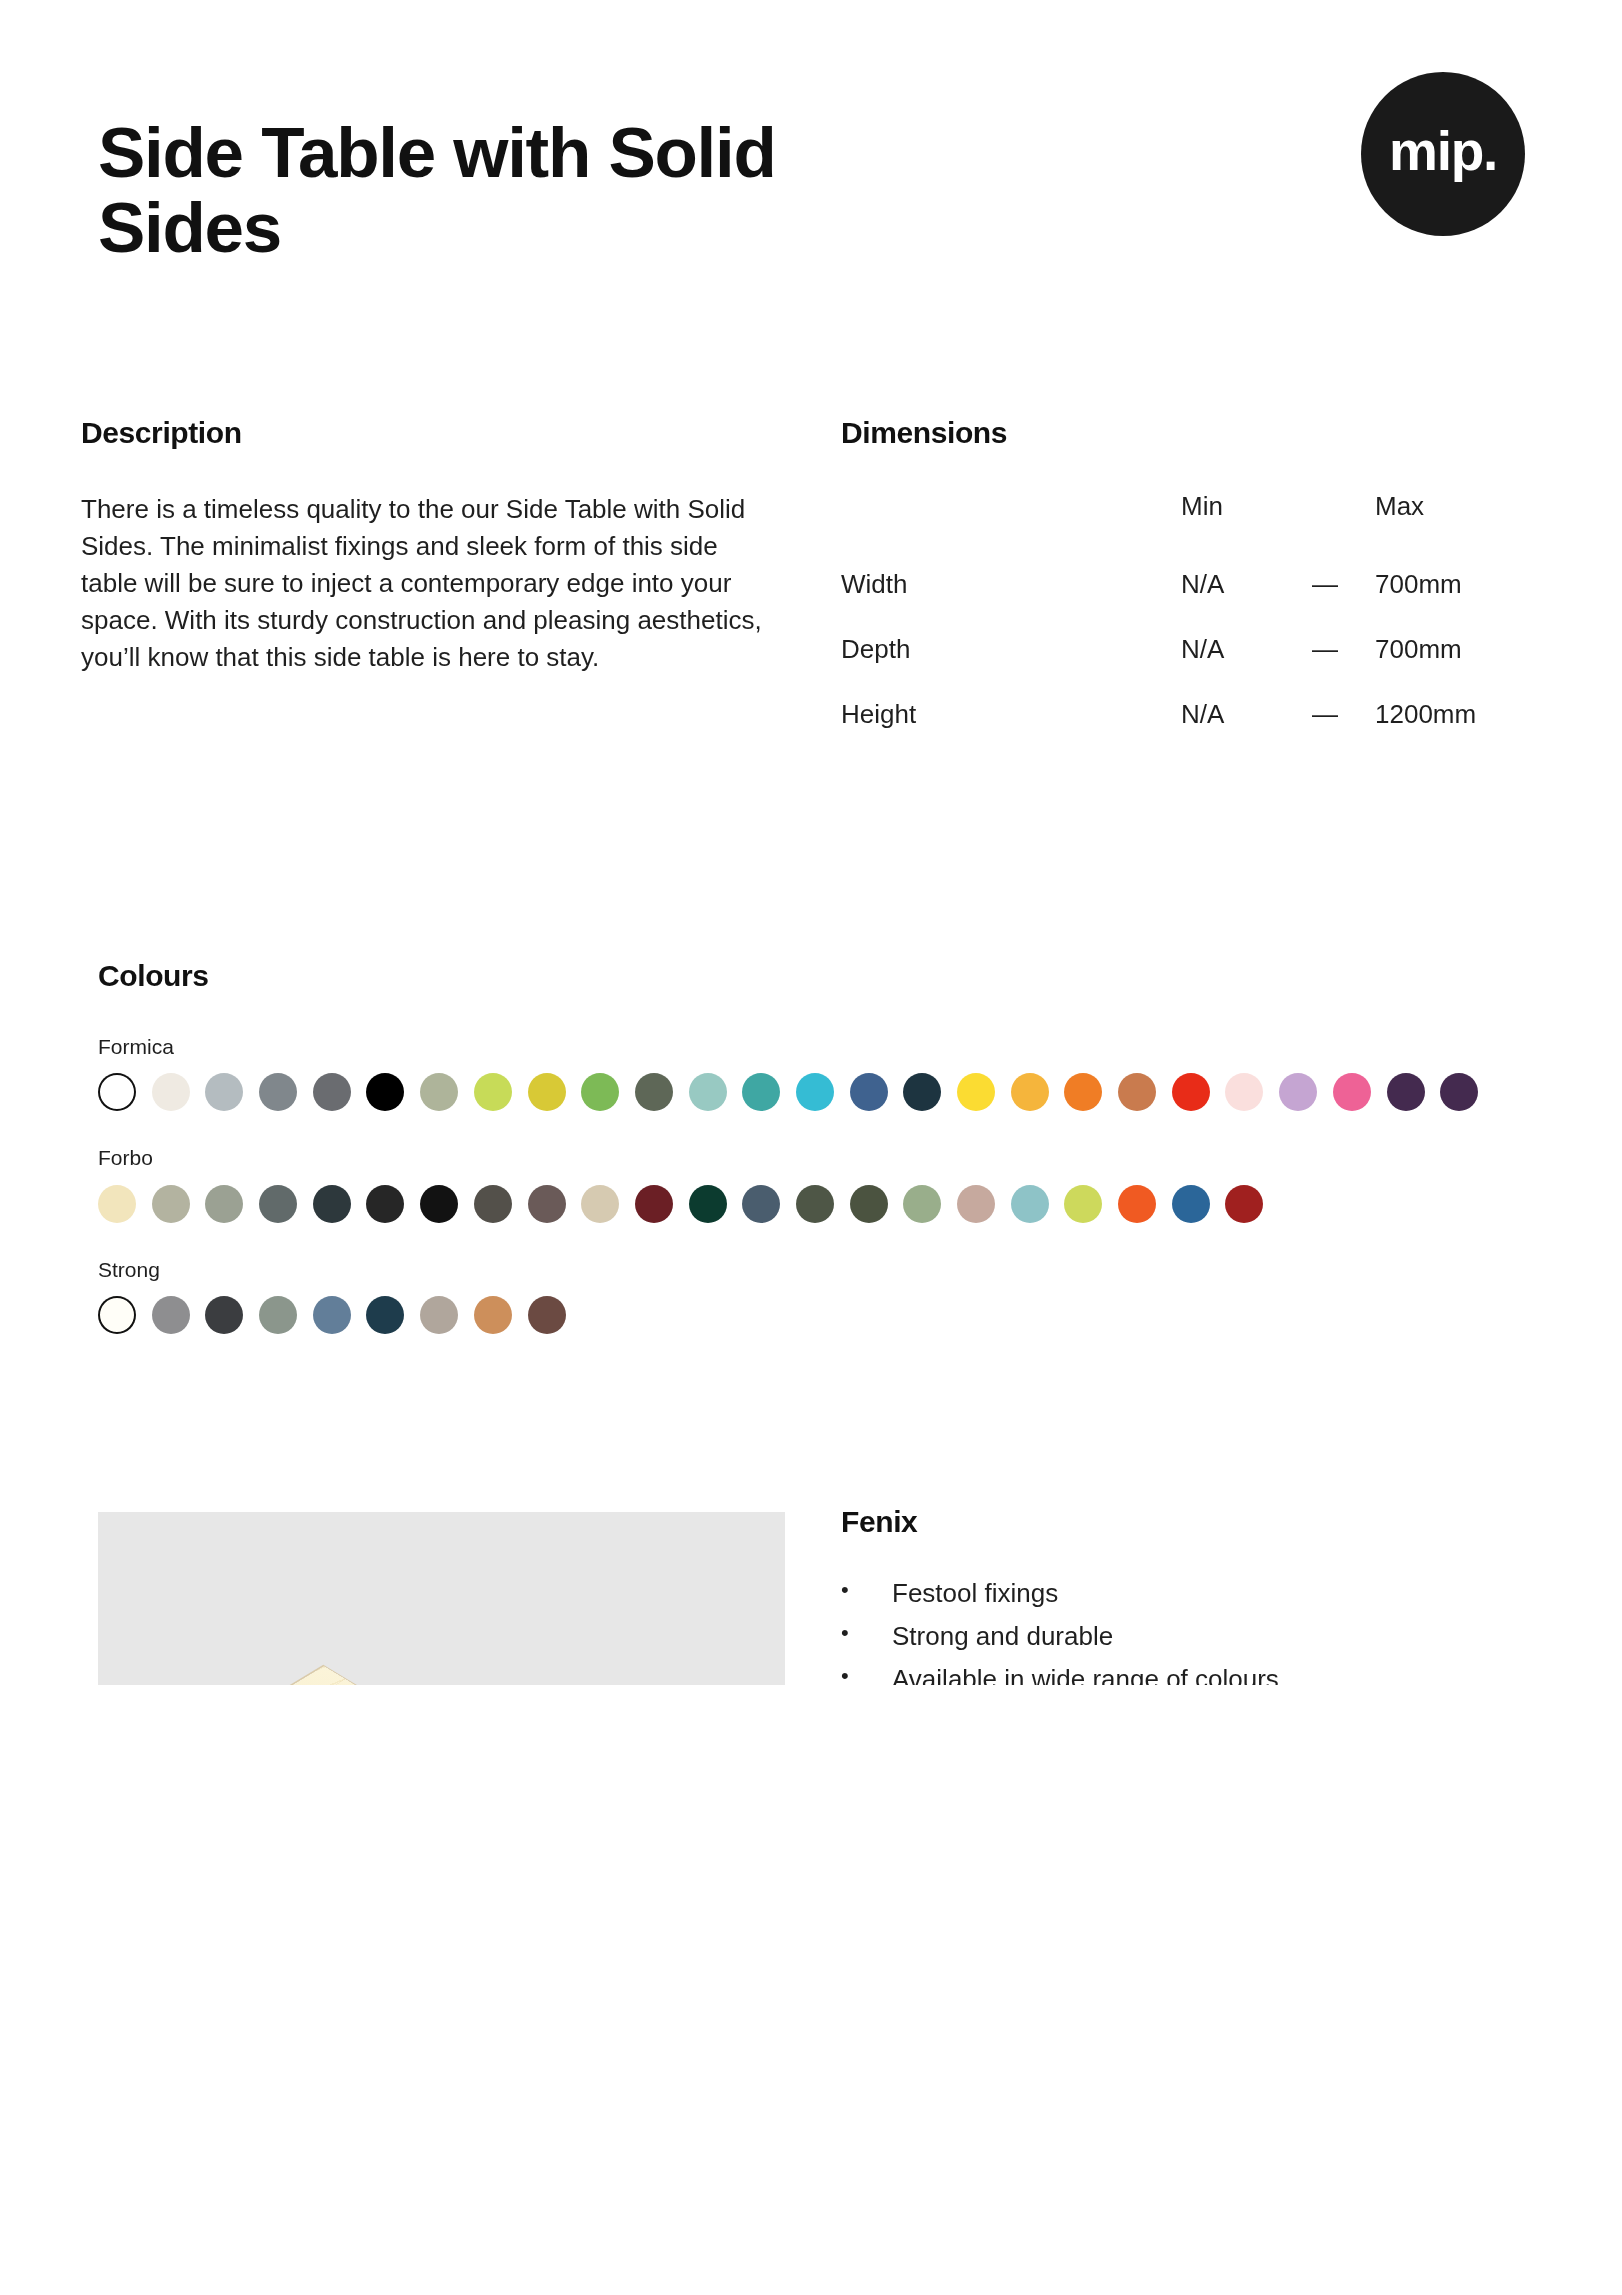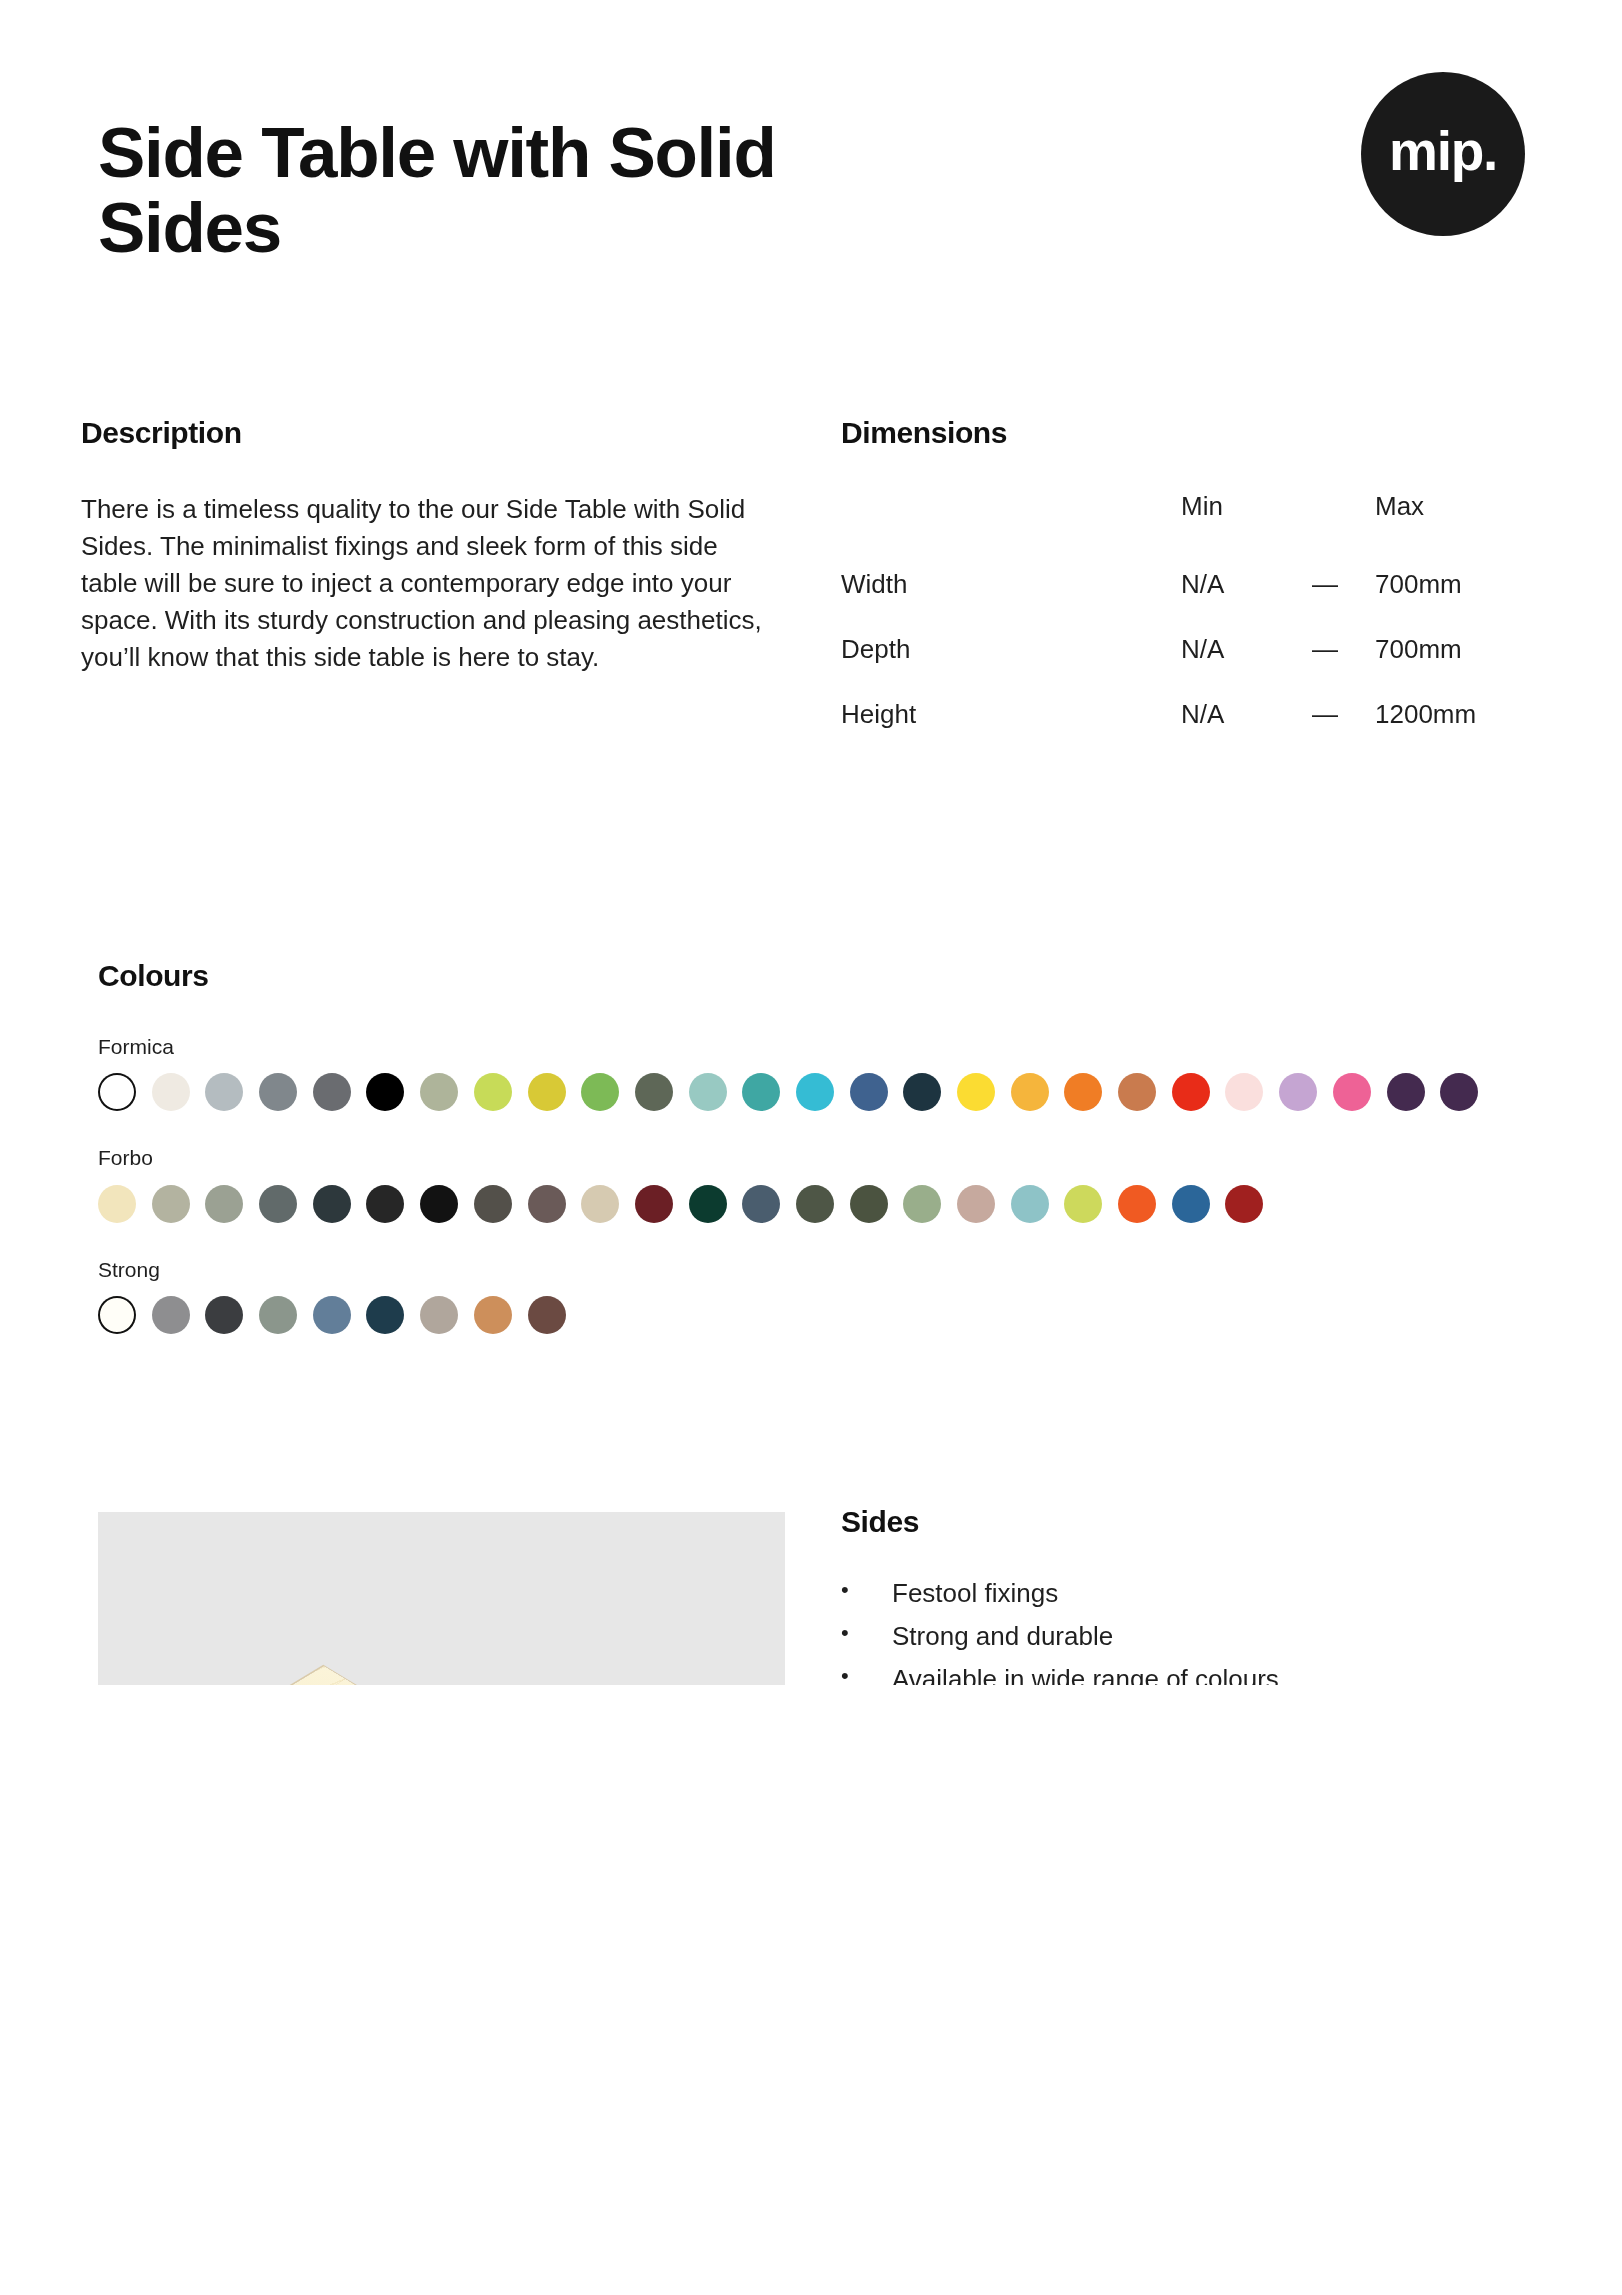--- a/index.html
+++ b/index.html
@@ -337,21 +337,21 @@
           <div class="grain"></div>
         </div>
       <div class="ply-edge-top"></div>
       <div class="tbl-top">
           <div class="grain"></div>
         </div>
     </div>
   </div>
 
   <div class="specs-block">
-    <h2 class="h2">Sides</h2>
+    <h2 class="h2">Fenix</h2>
     <ul class="specs-list">
       <li>Festool fixings</li>
       <li>Strong and durable</li>
       <li>Available in wide range of colours</li>
     </ul>
   </div>
 
 </div>
 
 

